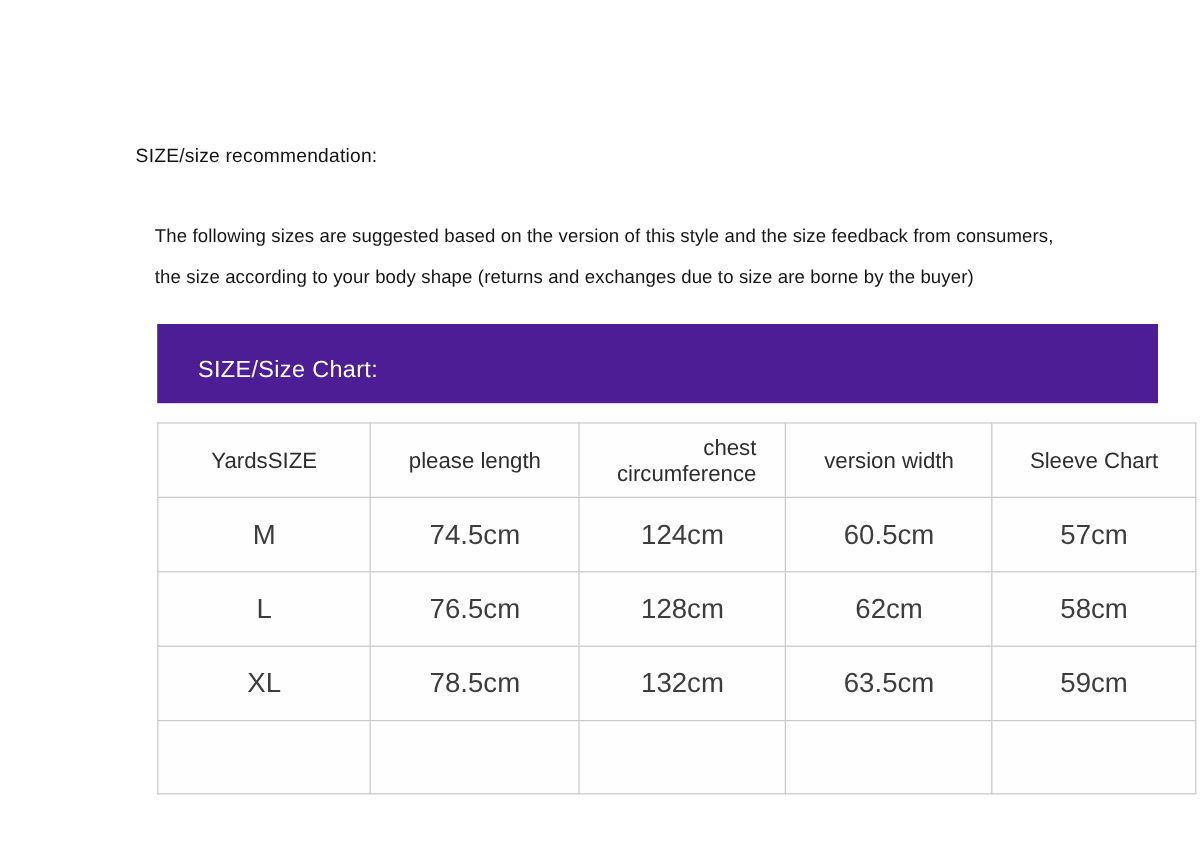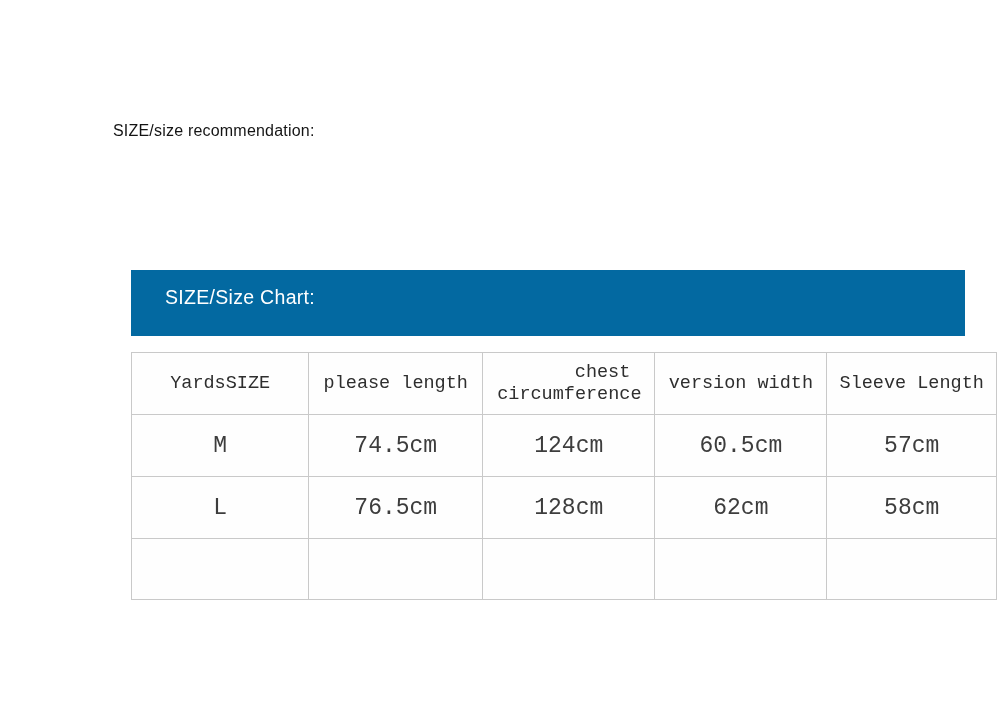--- a/index.html
+++ b/index.html
@@ -15,30 +15,29 @@
     font-size: 16px; color: #141414; letter-spacing: 0.2px;
   }
   .size-note {
     position: absolute; left: 65px; top: 125px; width: 880px;
     font-size: 15.5px; line-height: 17.5px; color: #161616; letter-spacing: 0.1px;
   }
   .chart-section {
     position: absolute; left: 67px; top: 206px; width: 866px;
   }
   .chart-title-bar {
-    height: 66px; background: #0369a1;
-    display: flex; align-items: flex-start; padding-left: 18px;
+    height: 66px; background: #4c1d95;
+    display: flex; align-items: flex-end; padding-left: 18px;
   }
   .chart-title-bar span {
     color: #ffffff; font-size: 19.5px; letter-spacing: 0.3px;
   }
   table.size-table {
     width: 100%; border-collapse: collapse; table-layout: fixed;
     background: #fefefe;
-    font-family: Liberation Mono, monospace;
   }
   .size-table col.c1 { width: 20.5%; }
   .size-table col.c2 { width: 20.1%; }
   .size-table col.c3 { width: 19.9%; }
   .size-table col.c4 { width: 19.9%; }
   .size-table col.c5 { width: 19.6%; }
   .size-table th, .size-table td {
     border: 1px solid #c9c9c9;
     text-align: center; vertical-align: middle;
     overflow: hidden;
@@ -53,20 +52,22 @@
     height: 62px; font-size: 23px; color: #3d3d3d;
   }
   .size-table tr.empty-row td { height: 61px; }
 </style>
 </head>
 <body>
 
 <div class="page-title">SIZE/size recommendation:</div>
 
 <div class="size-note">
+  <div>The following sizes are suggested based on the version of this style and the size feedback from consumers,</div>
+  <div>the size according to your body shape (returns and exchanges due to size are borne by the buyer)</div>
 </div>
 
 <div class="chart-section">
   <div class="chart-title-bar">
     <span>SIZE/Size Chart:</span>
   </div>
 
   <table class="size-table">
     <colgroup>
       <col class="c1">
@@ -74,38 +75,45 @@
         <col class="c3">
         <col class="c4">
         <col class="c5">
     </colgroup>
     <thead>
       <tr>
         <th>YardsSIZE</th>
         <th>please length</th>
         <th class="wrap-left">chest circumference</th>
         <th>version width</th>
-        <th>Sleeve Length</th>
+        <th>Sleeve Chart</th>
       </tr>
     </thead>
     <tbody>
       <tr>
         <td>M</td>
         <td>74.5cm</td>
         <td>124cm</td>
         <td>60.5cm</td>
         <td>57cm</td>
       </tr>
       <tr>
         <td>L</td>
         <td>76.5cm</td>
         <td>128cm</td>
         <td>62cm</td>
         <td>58cm</td>
       </tr>
+      <tr>
+        <td>XL</td>
+        <td>78.5cm</td>
+        <td>132cm</td>
+        <td>63.5cm</td>
+        <td>59cm</td>
+      </tr>
       <tr class="empty-row">
         <td></td>
         <td></td>
         <td></td>
         <td></td>
         <td></td>
       </tr>
     </tbody>
   </table>
 </div>

